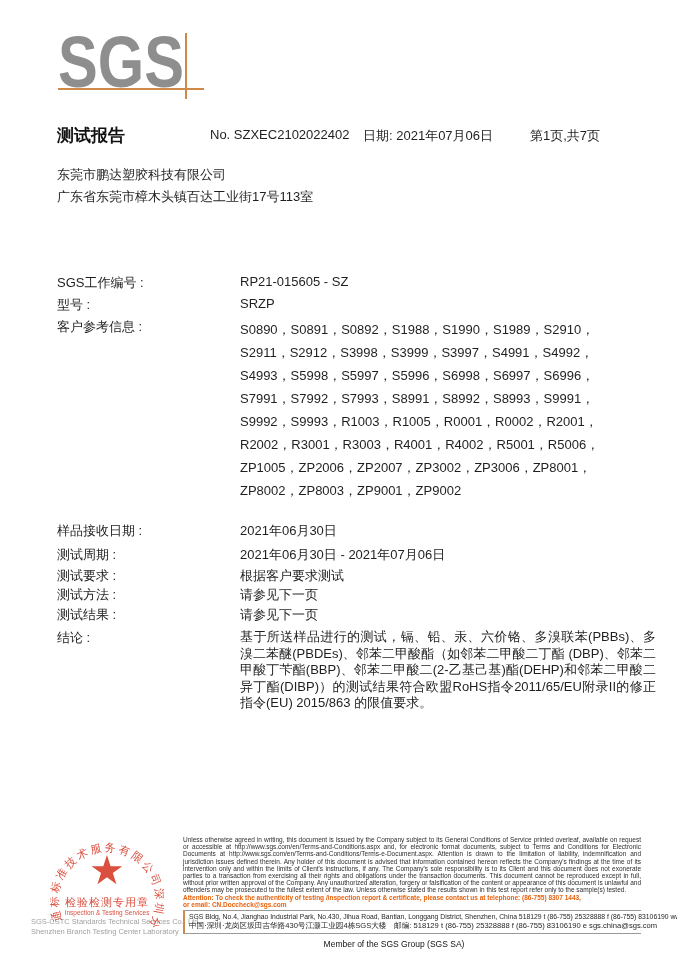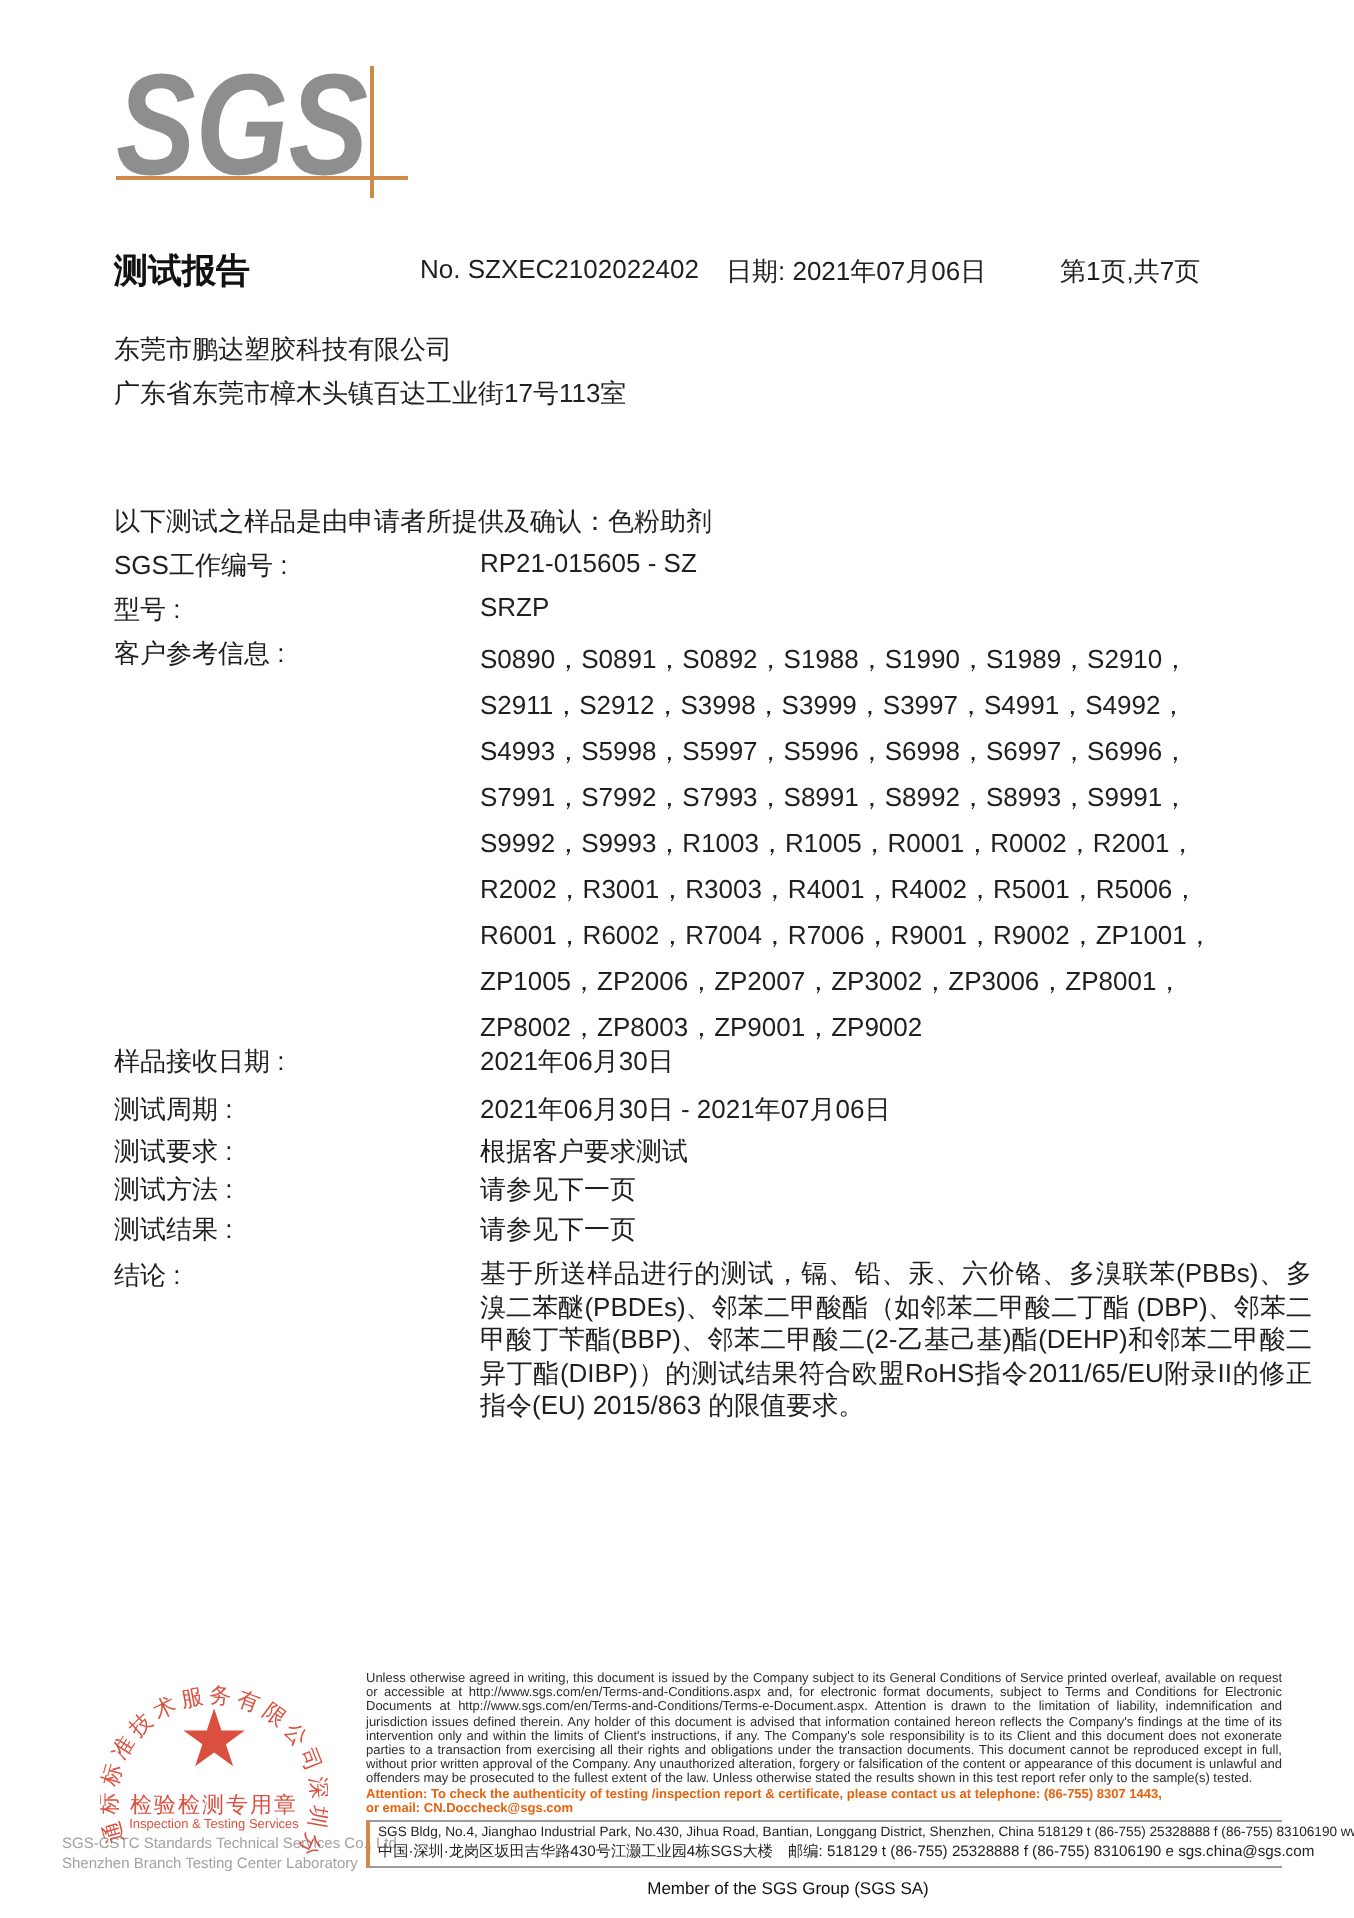--- a/index.html
+++ b/index.html
@@ -4,21 +4,21 @@
 <style>
   * { margin: 0; padding: 0; box-sizing: border-box; }
   html, body { background: #e9e9e9; }
   body { font-family: "Liberation Sans", "DejaVu Sans", sans-serif; }
   .page {
     position: relative; width: 677px; height: 959px;
     background: #ffffff; margin: 0 auto; overflow: hidden;
     color: #1f1f1f;
   }
   
-  .logo-wrap { position: absolute; left: 57px; top: 30px; width: 150px; height: 70px; font-style: italic; }
+  .logo-wrap { position: absolute; left: 57px; top: 30px; width: 150px; height: 70px; }
   .logo-text { position: absolute; left: 0; top: 0; }
   .logo-hline { position: absolute; left: 1px; top: 58px; width: 146px; height: 2px; background: #cf8a4a; }
   .logo-vline { position: absolute; left: 128px; top: 3px; width: 2px; height: 66px; background: #cf8a4a; }
   
   .title-row { position: absolute; left: 0; top: 124px; width: 677px; height: 22px; }
   .doc-title { position: absolute; left: 57px; top: 0; font-size: 17px; font-weight: bold; color: #111; }
   .report-no { position: absolute; left: 210px; top: 3px; font-size: 13px; text-align: center; }
   .report-date { position: absolute; left: 363px; top: 3px; font-size: 13px; }
   .report-pages { position: absolute; left: 530px; top: 3px; font-size: 13px; }
   
@@ -67,42 +67,40 @@
   <div class="title-row">
     <span class="doc-title">测试报告</span>
     <span class="report-no">No. SZXEC2102022402</span>
     <span class="report-date">日期: 2021年07月06日</span>
     <span class="report-pages">第1页,共7页</span>
   </div>
 
   <div class="company-name">东莞市鹏达塑胶科技有限公司</div>
   <div class="company-addr">广东省东莞市樟木头镇百达工业街17号113室</div>
 
-  <div class="intro-line">以下测试之样品是由申请者所提供及确认：色粉助剂</div>
 
   <div class="frow" style="top:274px">
     <div class="flabel">SGS工作编号 :</div>
     <div class="fvalue">RP21-015605 - SZ</div>
   </div>
 
   <div class="frow" style="top:296px">
     <div class="flabel">型号 :</div>
     <div class="fvalue">SRZP</div>
   </div>
 
   <div class="frow" style="top:318px">
     <div class="flabel">客户参考信息 :</div>
     <div class="fvalue">
       <div class="ref-line">S0890，S0891，S0892，S1988，S1990，S1989，S2910，</div>
       <div class="ref-line">S2911，S2912，S3998，S3999，S3997，S4991，S4992，</div>
       <div class="ref-line">S4993，S5998，S5997，S5996，S6998，S6997，S6996，</div>
       <div class="ref-line">S7991，S7992，S7993，S8991，S8992，S8993，S9991，</div>
       <div class="ref-line">S9992，S9993，R1003，R1005，R0001，R0002，R2001，</div>
       <div class="ref-line">R2002，R3001，R3003，R4001，R4002，R5001，R5006，</div>
-      <div class="ref-line">R6001，R6002，R7004，R7006，R9001，R9002，ZP1001，</div>
       <div class="ref-line">ZP1005，ZP2006，ZP2007，ZP3002，ZP3006，ZP8001，</div>
       <div class="ref-line">ZP8002，ZP8003，ZP9001，ZP9002</div>
     </div>
   </div>
 
   <div class="frow" style="top:522px">
     <div class="flabel">样品接收日期 :</div>
     <div class="fvalue">2021年06月30日</div>
   </div>
 

